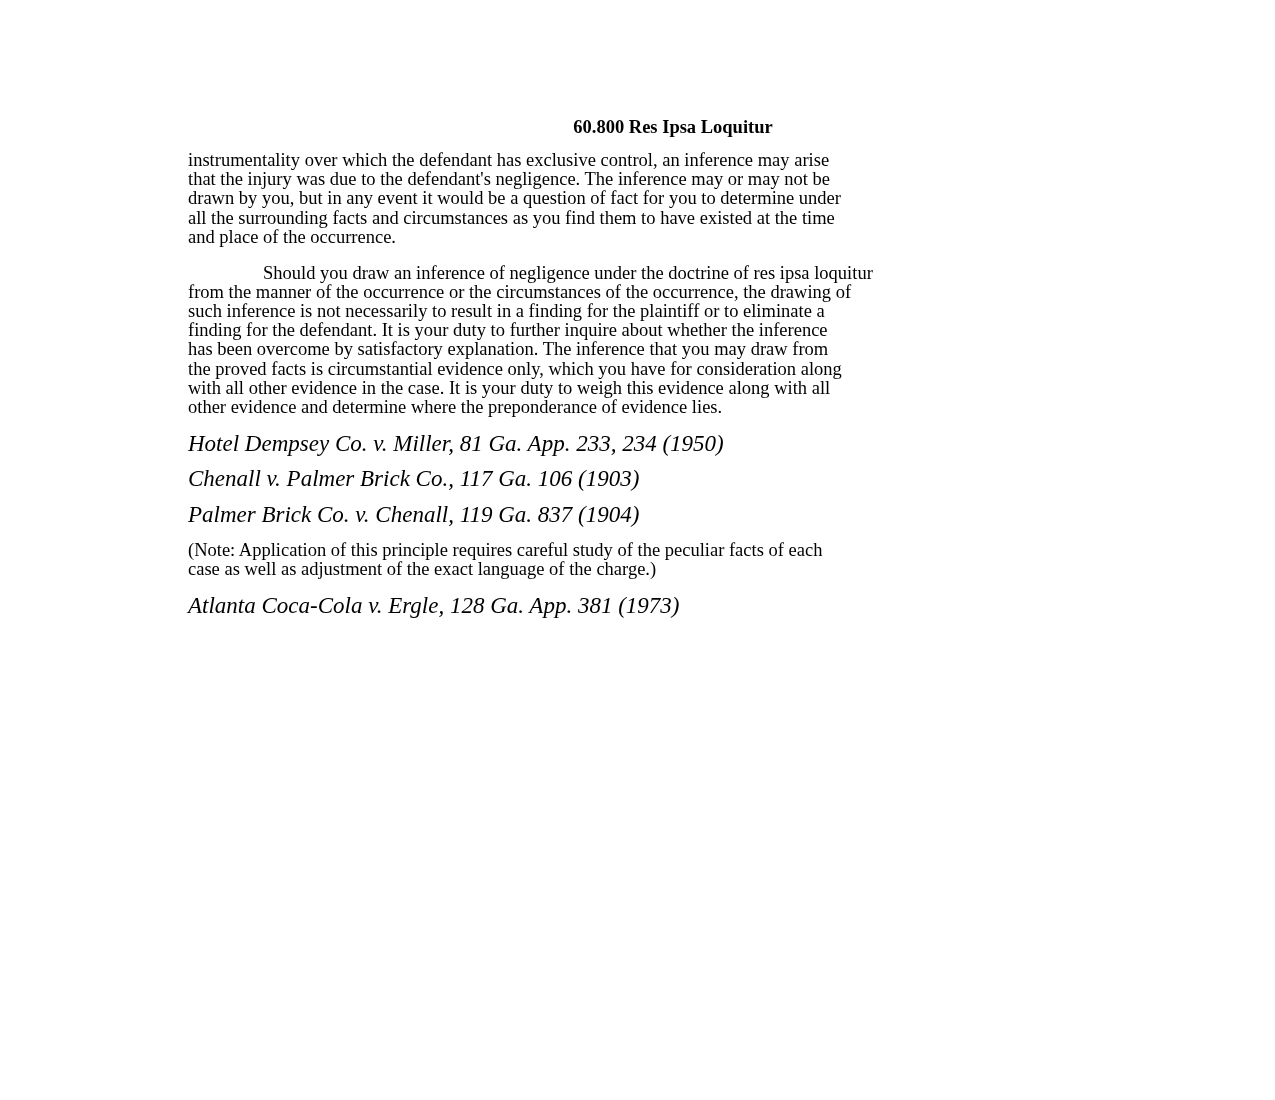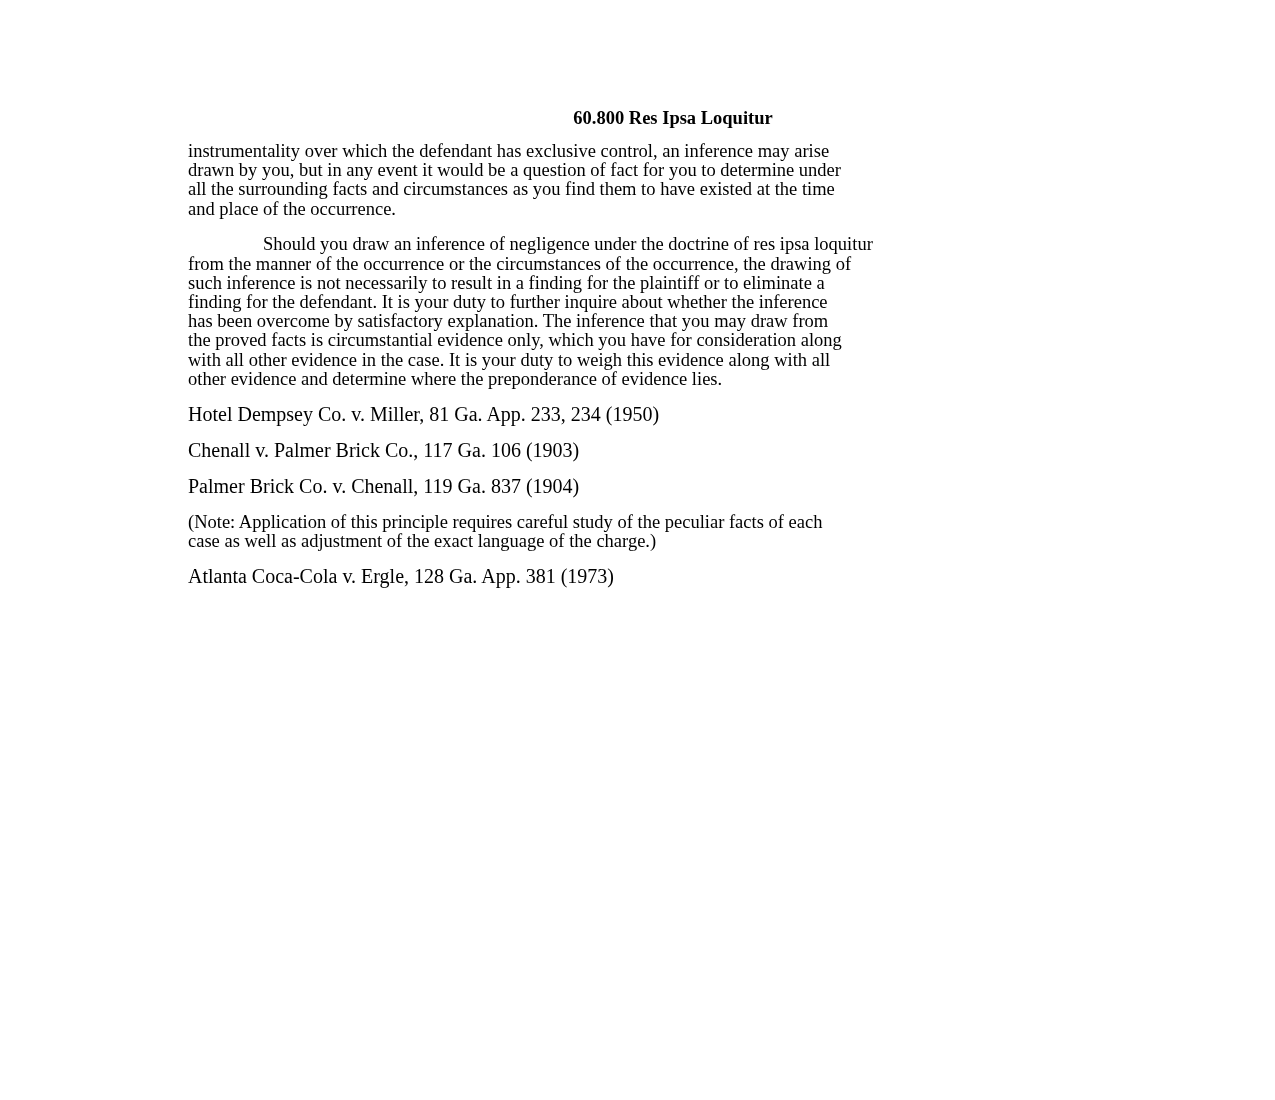--- a/index.html
+++ b/index.html
@@ -19,50 +19,52 @@
       position: absolute;
       left: 188px;
       top: 98px;
       width: 910px;
     }
     .title {
       text-align: center;
       font-weight: bold;
       font-size: 18.5px;
       line-height: 24px;
-      margin: 8px 0 12px 0;
+      margin: 17px 0 12px 0;
       padding-left: 60px;
     }
     .line {
       display: block;
       white-space: pre;
     }
     .line.indent {
       padding-left: 75px;
     }
     .para-lines {
       font-size: 18.5px;
       line-height: 19.2px;
       margin: 0 0 16.5px 0;
     }
     .citation {
-      font-size: 20px;
+      font-size: 23px;
       line-height: 19.2px;
       margin: 0 0 16.5px 0;
       white-space: pre;
+      font-style: italic;
     }
   </style>
 </head>
 <body>
 
 <div class="page">
   <div class="title">60.800 Res Ipsa Loquitur</div>
 
   <div class="para-lines">
     <span class="line">instrumentality over which the defendant has exclusive control, an inference may arise</span>
+    <span class="line">that the injury was due to the defendant's negligence. The inference may or may not be</span>
     <span class="line">drawn by you, but in any event it would be a question of fact for you to determine under</span>
     <span class="line">all the surrounding facts and circumstances as you find them to have existed at the time</span>
     <span class="line">and place of the occurrence.</span>
   </div>
 
   <div class="para-lines">
     <span class="line indent">Should you draw an inference of negligence under the doctrine of res ipsa loquitur</span>
     <span class="line">from the manner of the occurrence or the circumstances of the occurrence, the drawing of</span>
     <span class="line">such inference is not necessarily to result in a finding for the plaintiff or to eliminate a</span>
     <span class="line">finding for the defendant. It is your duty to further inquire about whether the inference</span>

